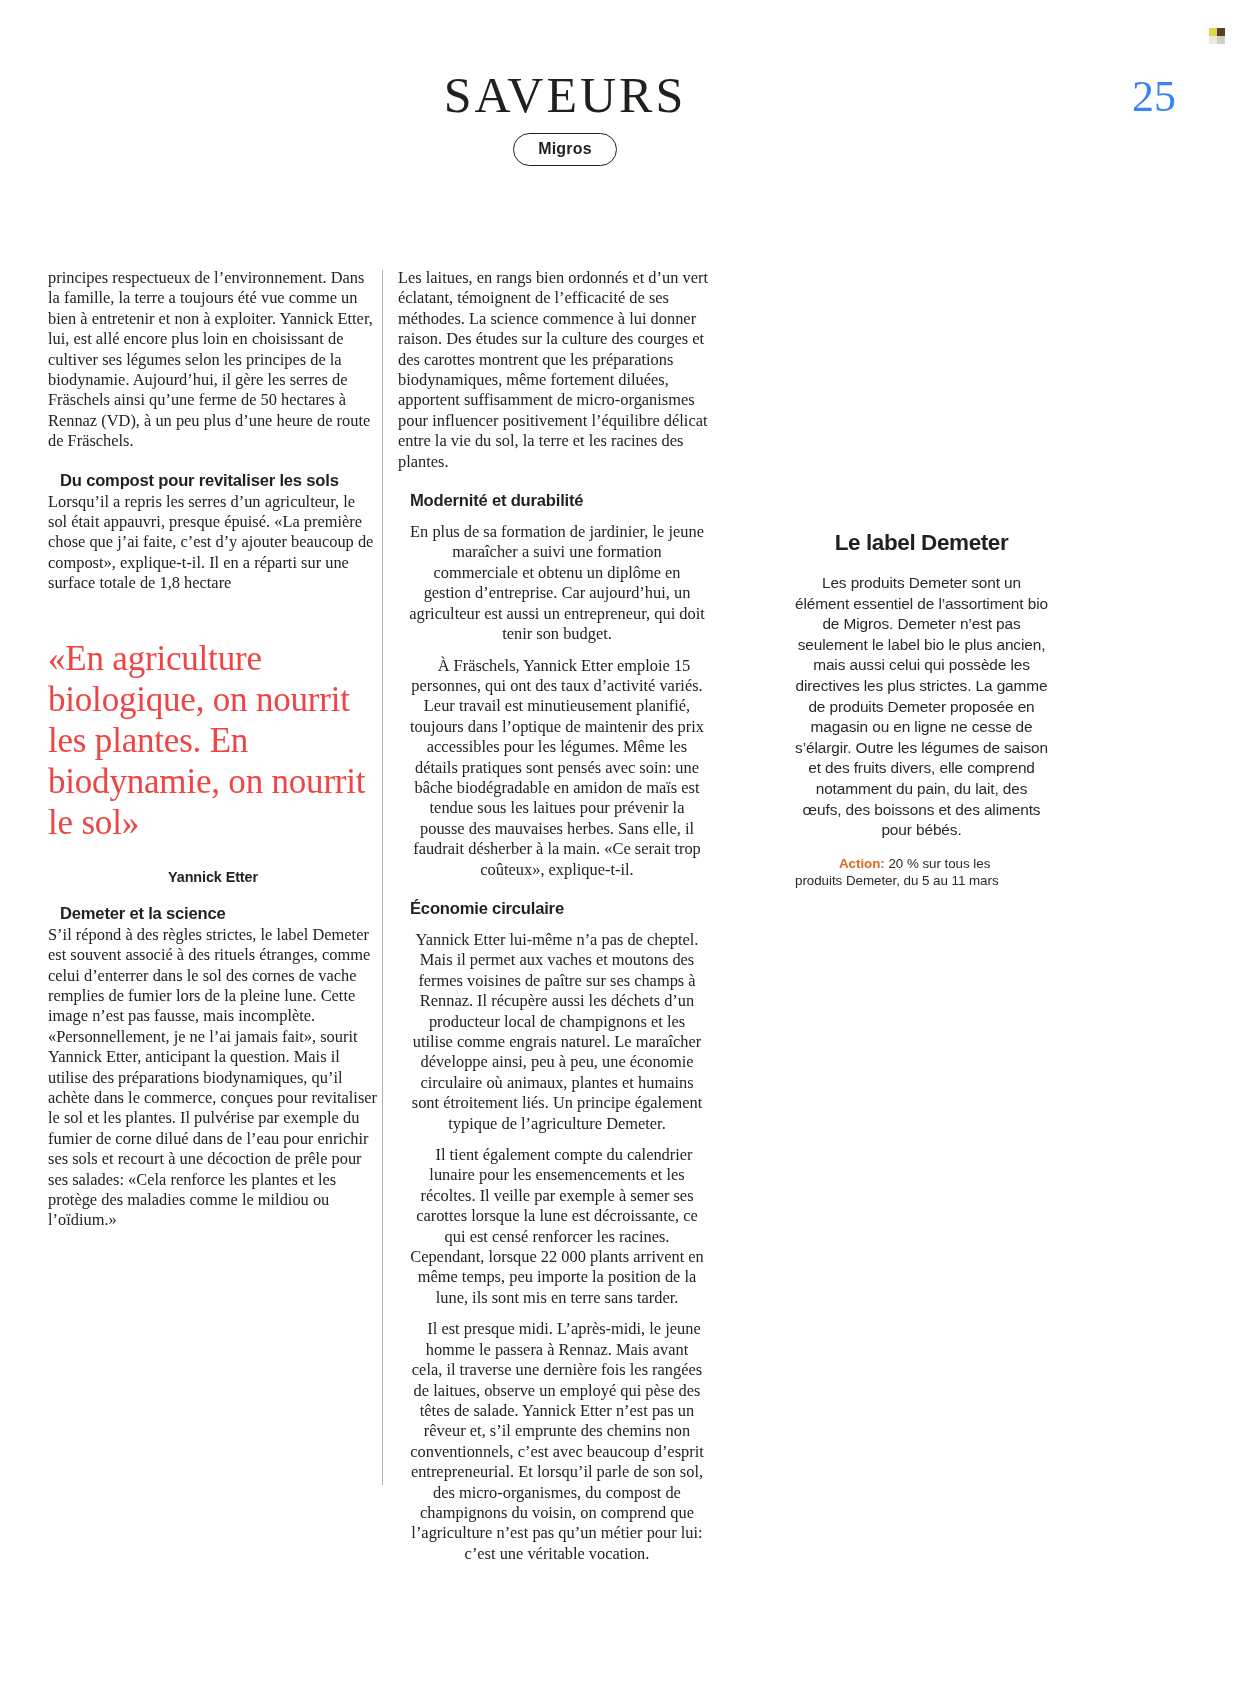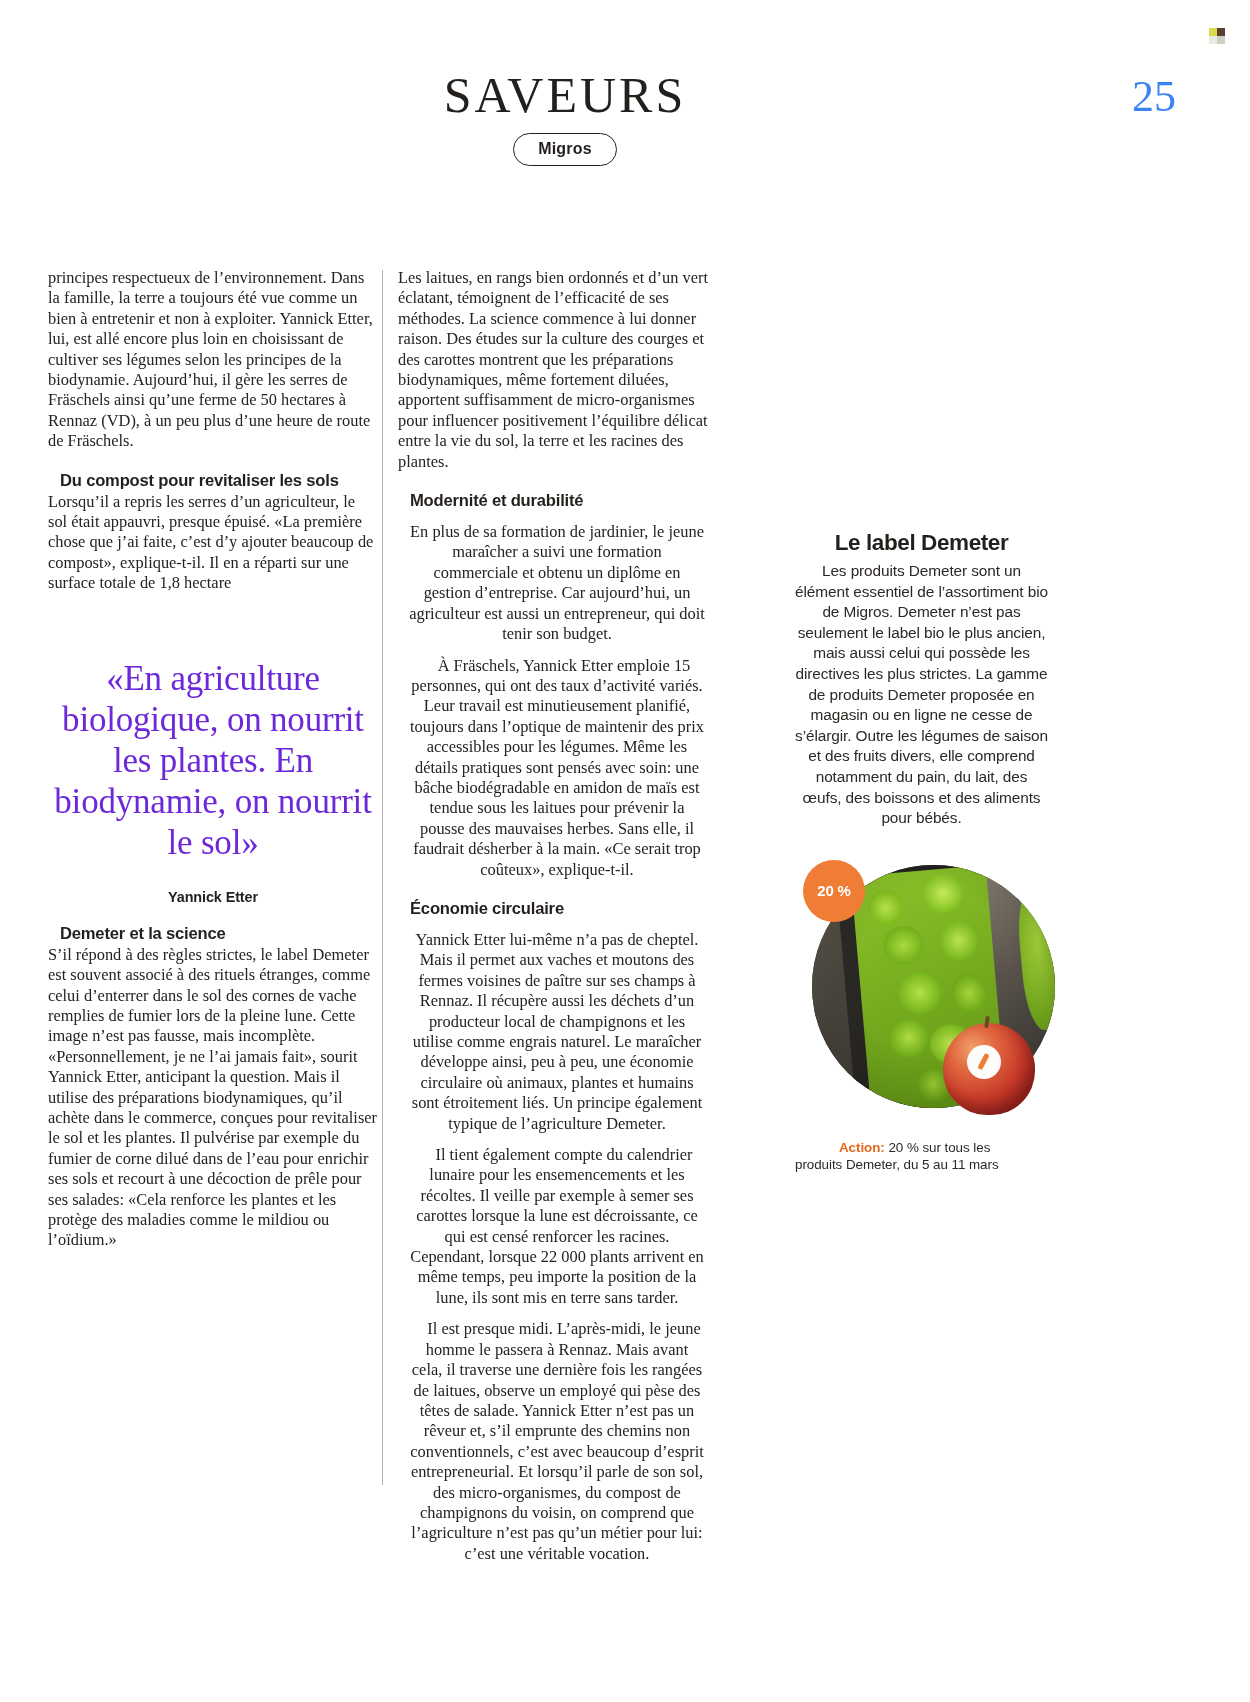--- a/index.html
+++ b/index.html
@@ -108,26 +108,25 @@
     font-size: 16.6px;
     font-weight: 700;
     line-height: 20px;
     color: #231f1c;
     margin: 19px 0 1px 12px;
     letter-spacing: -0.2px;
   }
 
   
   .pullquote {
-    margin: 64px 0 0 0;
-    text-align: center;
+    margin: 44px 0 0 0;
     font-family: "Liberation Serif", serif;
     font-size: 35px;
     line-height: 41px;
-    color: #6d28d9;
+    color: #ef4444;
     letter-spacing: -0.2px;
   }
   .pullquote-attr {
     margin-top: 26px;
     text-align: center;
     font-family: "Liberation Sans", sans-serif;
     font-size: 14.4px;
     font-weight: 700;
     color: #231f1c;
     letter-spacing: -0.1px;
@@ -142,21 +141,21 @@
     width: 253px;
     text-align: center;
   }
   .sidebar-title {
     font-family: "Liberation Sans", sans-serif;
     font-size: 22.5px;
     font-weight: 700;
     color: #231f1c;
     line-height: 26px;
     letter-spacing: -0.4px;
-    margin-bottom: 5px;
+    margin-bottom: 17px;
   }
   .sidebar-body {
     font-family: "Liberation Sans", sans-serif;
     font-size: 15.4px;
     line-height: 20.6px;
     color: #2c2825;
     letter-spacing: -0.1px;
   }
 
   
@@ -363,36 +362,19 @@
       <p>Yannick Etter lui-même n’a pas de cheptel. Mais il permet aux vaches et moutons des fermes voisines de paître sur ses champs à Rennaz. Il récupère aussi les déchets d’un producteur local de champignons et les utilise comme engrais naturel. Le maraîcher développe ainsi, peu à peu, une économie circulaire où animaux, plantes et humains sont étroitement liés. Un principe également typique de l’agriculture Demeter.</p>
       <p>Il tient également compte du calendrier lunaire pour les ensemencements et les récoltes. Il veille par exemple à semer ses carottes lorsque la lune est décroissante, ce qui est censé renforcer les racines. Cependant, lorsque 22 000 plants arrivent en même temps, peu importe la position de la lune, ils sont mis en terre sans tarder.</p>
       <p>Il est presque midi. L’après-midi, le jeune homme le passera à Rennaz. Mais avant cela, il traverse une dernière fois les rangées de laitues, observe un employé qui pèse des têtes de salade. Yannick Etter n’est pas un rêveur et, s’il emprunte des chemins non conventionnels, c’est avec beaucoup d’esprit entrepreneurial. Et lorsqu’il parle de son sol, des micro-organismes, du compost de champignons du voisin, on comprend que l’agriculture n’est pas qu’un métier pour lui: c’est une véritable vocation.</p>
     </div>
   </div>
 
   <div class="sidebar">
     <div class="sidebar-title">Le label Demeter</div>
     <div class="sidebar-body">Les produits Demeter sont un élément essentiel de l’assortiment bio de Migros. Demeter n’est pas seulement le label bio le plus ancien, mais aussi celui qui possède les directives les plus strictes. La gamme de produits Demeter proposée en magasin ou en ligne ne cesse de s’élargir. Outre les légumes de saison et des fruits divers, elle comprend notamment du pain, du lait, des œufs, des boissons et des aliments pour bébés.</div>
 
-    <div class="promo">
-      <div class="promo-circle">
-        <div class="ph-soil-left"></div>
-        <div class="ph-crate"></div>
-        <div class="ph-lettuce"></div>
-        <div class="ph-soil-right"></div>
-        <div class="ph-right-greens"></div>
-        <div class="ph-shadow"></div>
-      </div>
-      <div class="promo-badge">20 %</div>
-      <div class="promo-apple">
-        <span class="stem"></span>
-        <span class="sticker">
-            <i></i>
-          </span>
-      </div>
-    </div>
 
     <div class="promo-caption">
       <span class="lead">Action:</span><span> 20 % sur tous les produits Demeter, du 5 au 11 mars</span>
     </div>
   </div>
 
 </div>
 
 </body></html>

